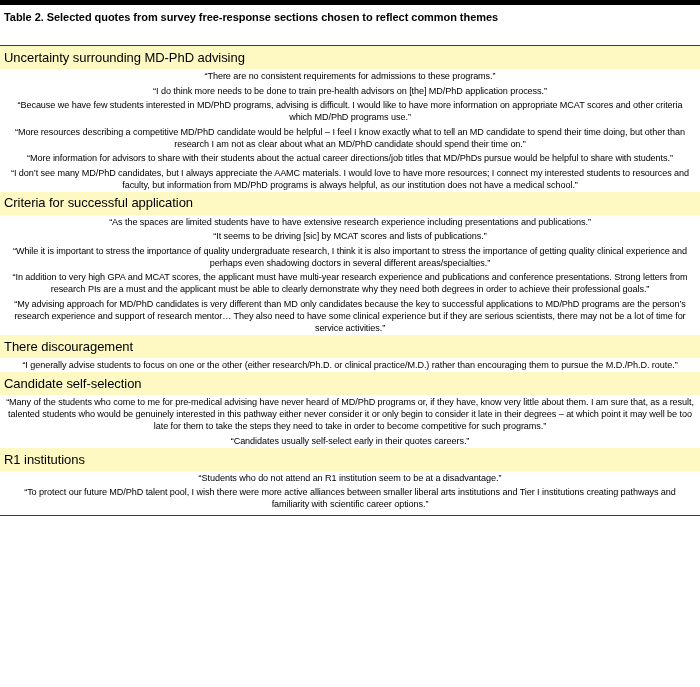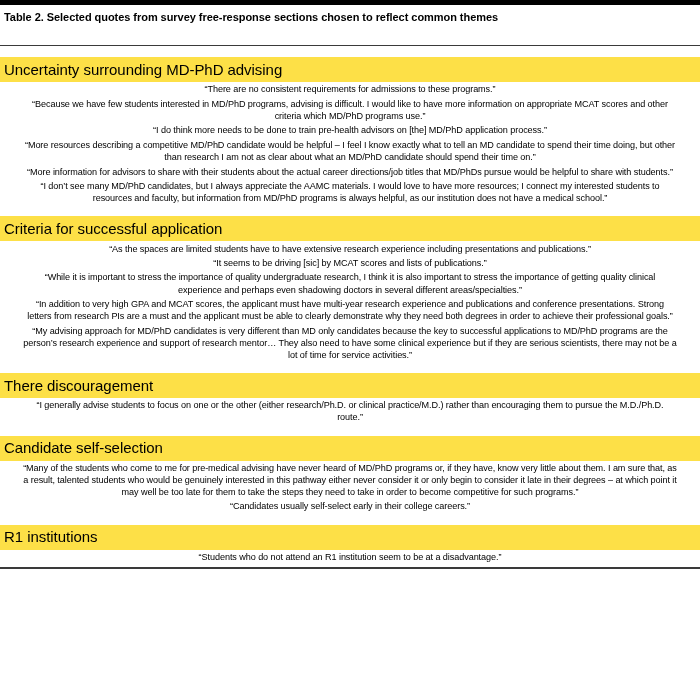--- a/index.html
+++ b/index.html
@@ -38,31 +38,30 @@
 
   
   .rule-thin {
     height: 1.5px;
     background: #3a3a3a;
     width: 100%;
   }
 
   
   .section-header {
-    background: #fde047;
-    font-size: 15px;
+    background: #fef9c3;
+    font-size: 13px;
     line-height: 1.2;
     padding: 3.5px 4px 3.5px 4px;
     letter-spacing: -0.05px;
-    margin-top: 11px;
   }
 
   
   .quotes {
-    padding: 0 19px;
+    padding: 0 2px;
     border-radius: 11px;
   }
 
   .quote {
     font-size: 9.1px;
     line-height: 1.33;
     text-align: center;
     padding: 1.2px 4px;
     letter-spacing: -0.08px;
   }
@@ -88,46 +87,47 @@
   <div class="rule-top-thick"></div>
 
   <div class="table-title">Table 2. Selected quotes from survey free-response sections chosen to reflect common themes</div>
 
   <div class="rule-thin"></div>
 
   <div id="sections-host">
       <div class="section-header">Uncertainty surrounding MD-PhD advising</div>
       <div class="quotes">
         <div class="quote">“There are no consistent requirements for admissions to these programs.”</div>
+        <div class="quote">“I do think more needs to be done to train pre-health advisors on [the] MD/PhD application process.”</div>
         <div class="quote">“Because we have few students interested in MD/PhD programs, advising is difficult. I would like to have more information on appropriate MCAT scores and other criteria which MD/PhD programs use.”</div>
-        <div class="quote">“I do think more needs to be done to train pre-health advisors on [the] MD/PhD application process.”</div>
         <div class="quote">“More resources describing a competitive MD/PhD candidate would be helpful – I feel I know exactly what to tell an MD candidate to spend their time doing, but other than research I am not as clear about what an MD/PhD candidate should spend their time on.”</div>
         <div class="quote">“More information for advisors to share with their students about the actual career directions/job titles that MD/PhDs pursue would be helpful to share with students.”</div>
         <div class="quote">“I don’t see many MD/PhD candidates, but I always appreciate the AAMC materials. I would love to have more resources; I connect my interested students to resources and faculty, but information from MD/PhD programs is always helpful, as our institution does not have a medical school.”</div>
       </div>
       <div class="section-header">Criteria for successful application</div>
       <div class="quotes">
         <div class="quote">“As the spaces are limited students have to have extensive research experience including presentations and publications.”</div>
         <div class="quote">“It seems to be driving [sic] by MCAT scores and lists of publications.”</div>
         <div class="quote">“While it is important to stress the importance of quality undergraduate research, I think it is also important to stress the importance of getting quality clinical experience and perhaps even shadowing doctors in several different areas/specialties.”</div>
         <div class="quote">“In addition to very high GPA and MCAT scores, the applicant must have multi-year research experience and publications and conference presentations. Strong letters from research PIs are a must and the applicant must be able to clearly demonstrate why they need both degrees in order to achieve their professional goals.”</div>
         <div class="quote">“My advising approach for MD/PhD candidates is very different than MD only candidates because the key to successful applications to MD/PhD programs are the person’s research experience and support of research mentor… They also need to have some clinical experience but if they are serious scientists, there may not be a lot of time for service activities.”</div>
       </div>
       <div class="section-header">There discouragement</div>
       <div class="quotes">
         <div class="quote">“I generally advise students to focus on one or the other (either research/Ph.D. or clinical practice/M.D.) rather than encouraging them to pursue the M.D./Ph.D. route.”</div>
       </div>
       <div class="section-header">Candidate self-selection</div>
       <div class="quotes">
         <div class="quote">“Many of the students who come to me for pre-medical advising have never heard of MD/PhD programs or, if they have, know very little about them. I am sure that, as a result, talented students who would be genuinely interested in this pathway either never consider it or only begin to consider it late in their degrees – at which point it may well be too late for them to take the steps they need to take in order to become competitive for such programs.”</div>
-        <div class="quote">“Candidates usually self-select early in their college careers.”</div>
+        <div class="quote">“Candidates usually self-select early in their quotes careers.”</div>
       </div>
       <div class="section-header">R1 institutions</div>
       <div class="quotes">
         <div class="quote">“Students who do not attend an R1 institution seem to be at a disadvantage.”</div>
+        <div class="quote">“To protect our future MD/PhD talent pool, I wish there were more active alliances between smaller liberal arts institutions and Tier I institutions creating pathways and familiarity with scientific career options.”</div>
       </div>
     </div>
 
   <div class="rule-bottom"></div>
 
   <div class="tail-space"></div>
 
 </div>
 
 </body></html>

